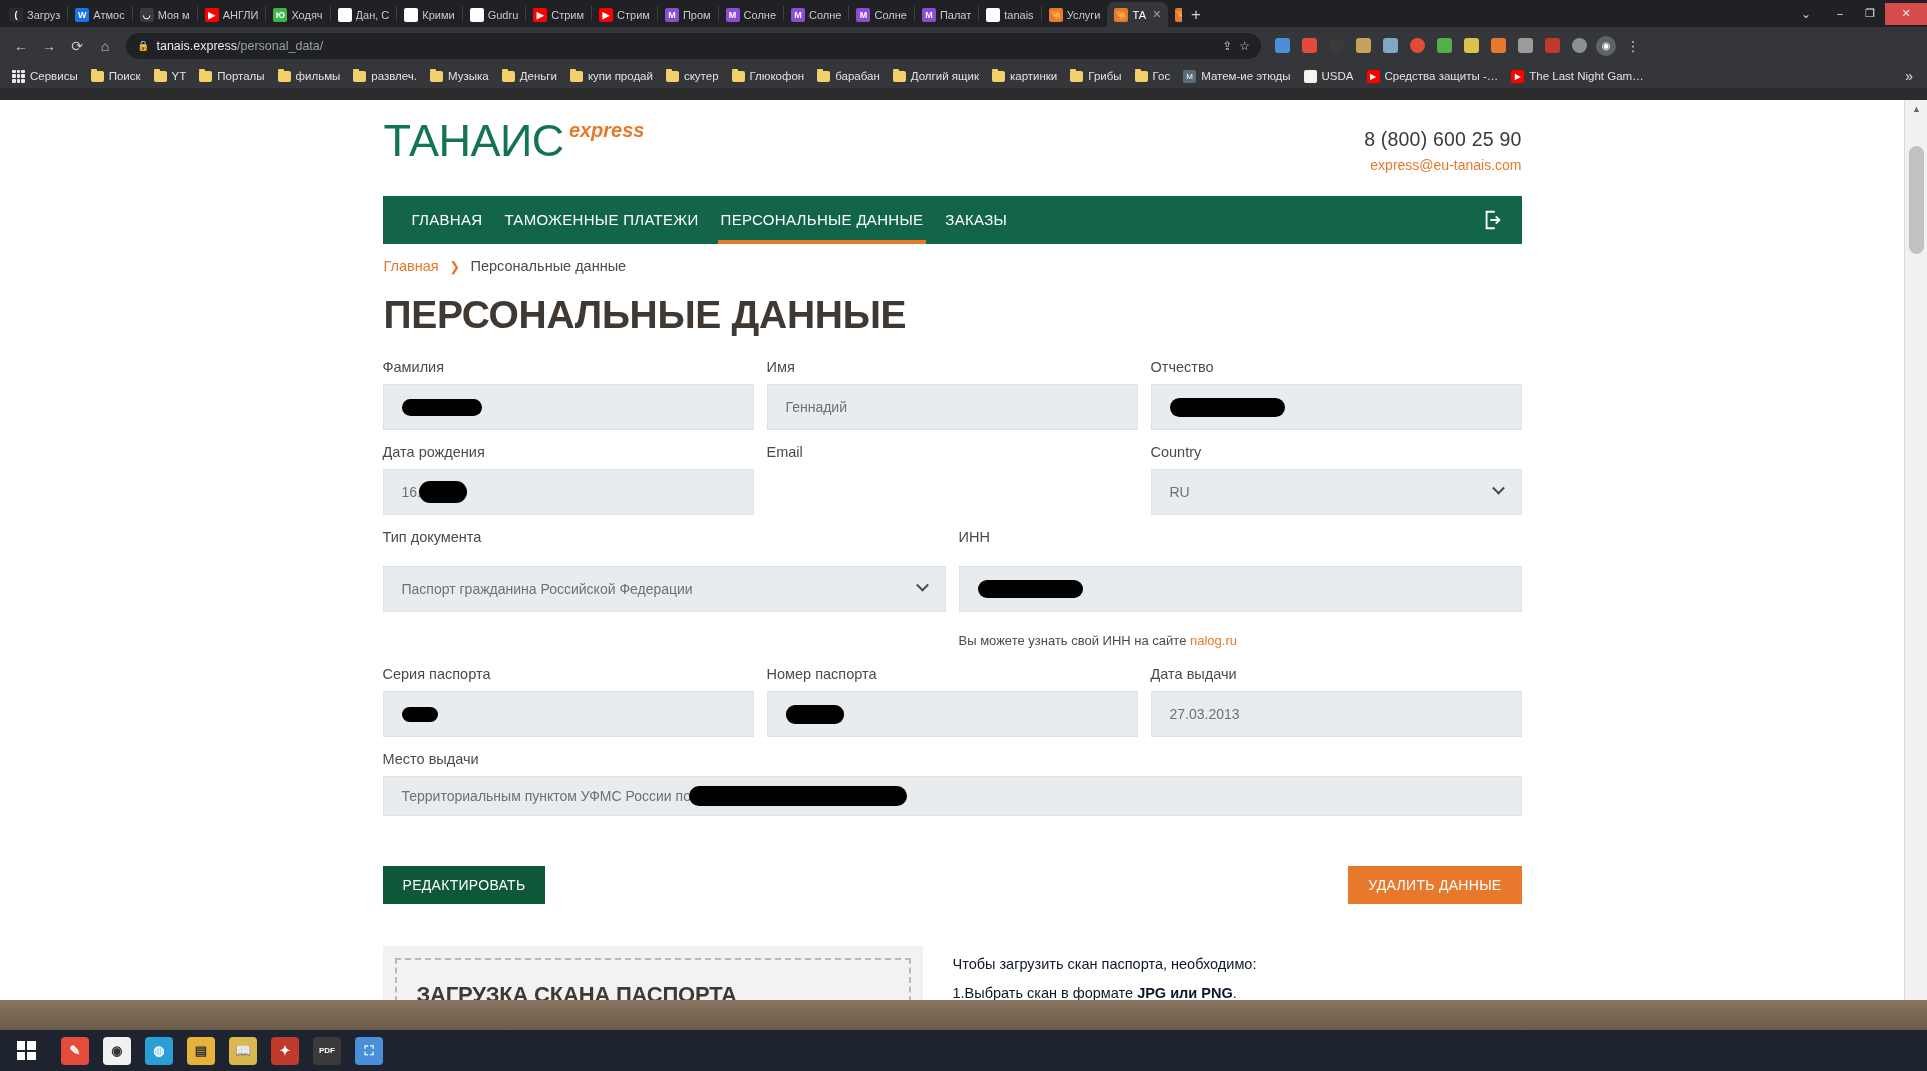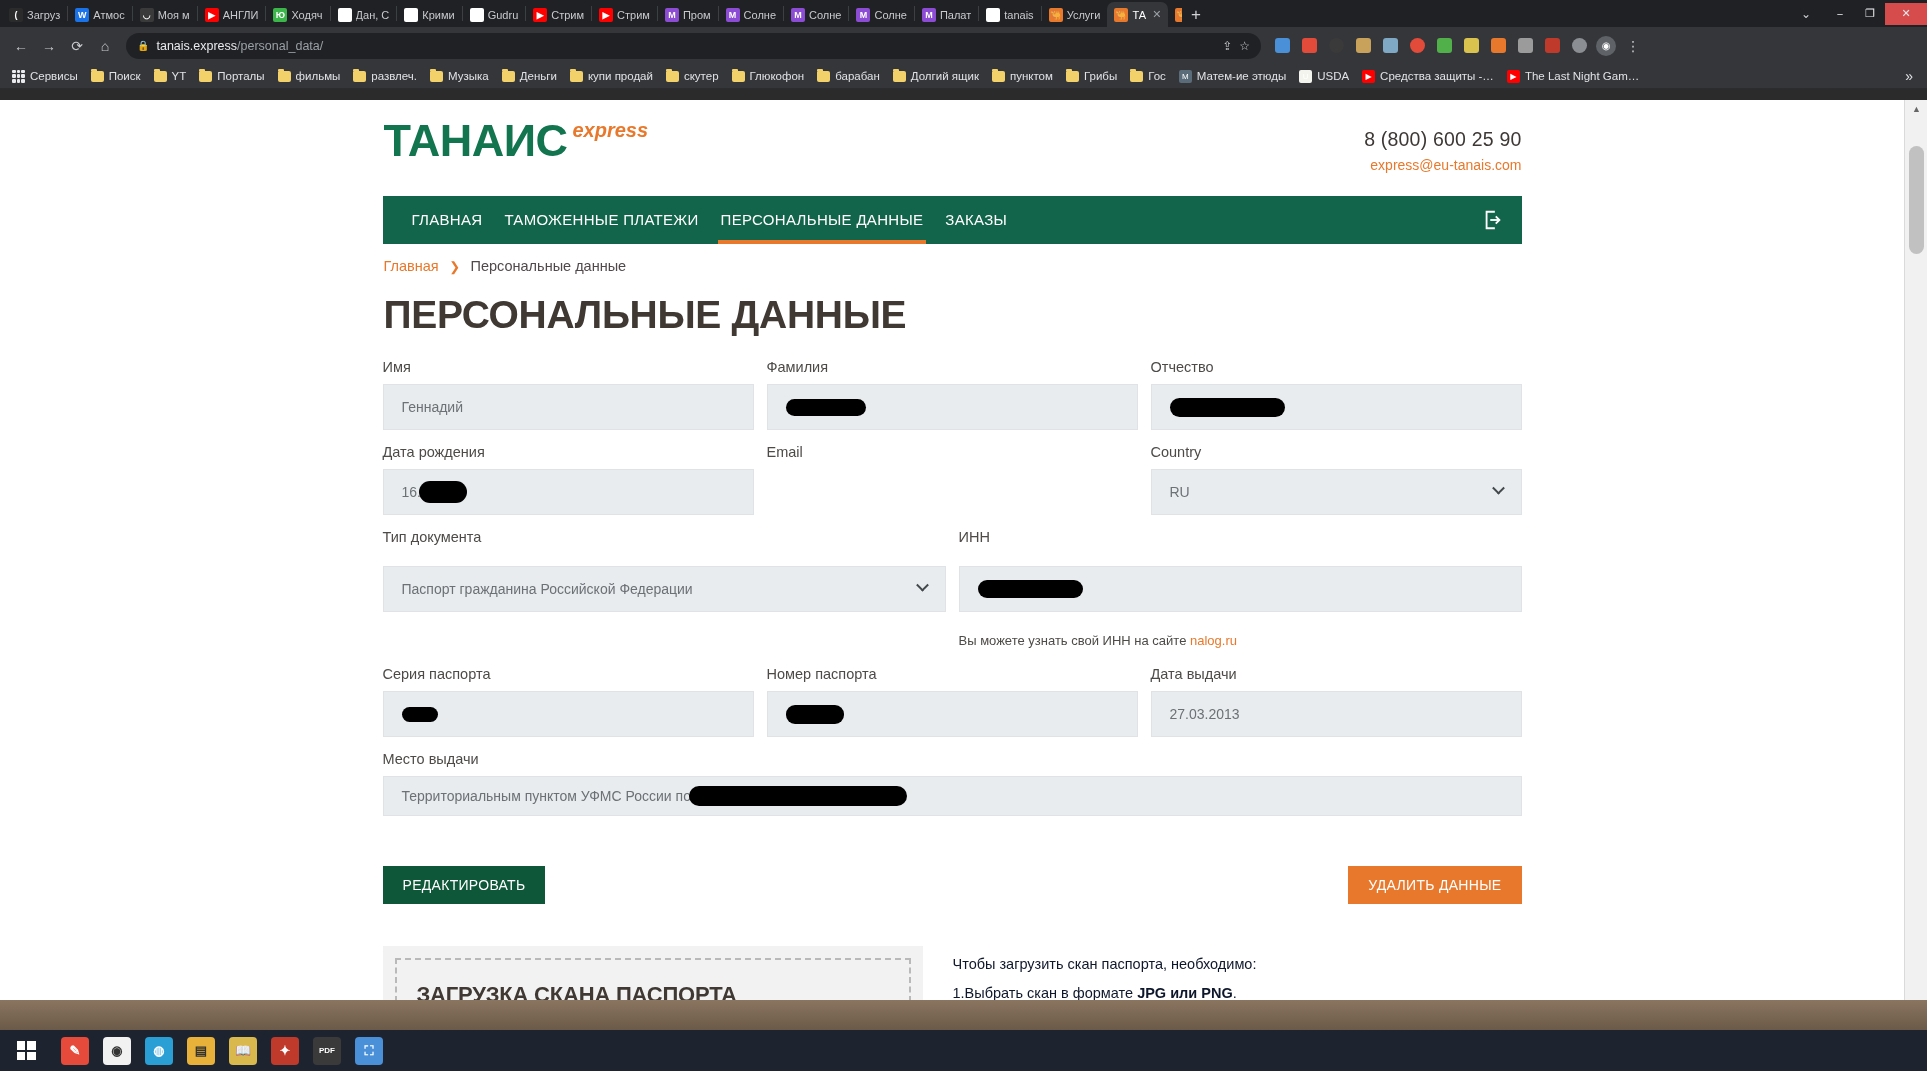--- a/index.html
+++ b/index.html
@@ -118,21 +118,21 @@
 
   .page { width: 1904px; background: #fff; }
 
   .site-header {
     width: 1139px; margin: 0 auto; padding-top: 18px;
     display: flex; align-items: flex-start; justify-content: space-between;
     position: relative;
   }
   .logo { display: flex; align-items: flex-start; padding-left: 1px; }
   .logo .word {
-    font-size: 45px; font-weight: 700; color: #12754f; letter-spacing: -0.5px;
+    font-size: 45px; font-weight: 400; color: #12754f; letter-spacing: -0.5px;
     line-height: 1; font-family: "Liberation Sans", sans-serif;
   }
   .logo .sup {
     font-size: 20px; color: #e8782b; font-style: italic; font-weight: 600;
     margin-left: 5px; margin-top: 1px;
   }
   .contacts { text-align: right; padding-top: 10px; }
   .contacts .phone { font-size: 19.5px; color: #3d3835; letter-spacing: .2px; }
   .contacts .mail { font-size: 14px; color: #e8782b; margin-top: 6px; }
 
@@ -462,21 +462,21 @@
         <div class="bm">
           <span class="folder"></span>
           <span>барабан</span>
         </div>
         <div class="bm">
           <span class="folder"></span>
           <span>Долгий ящик</span>
         </div>
         <div class="bm">
           <span class="folder"></span>
-          <span>пунктом</span>
+          <span>картинки</span>
         </div>
         <div class="bm">
           <span class="folder"></span>
           <span>Грибы</span>
         </div>
         <div class="bm">
           <span class="folder"></span>
           <span>Гос</span>
         </div>
         <div class="bm">
@@ -534,28 +534,28 @@
         <span class="sep">❯</span>
         <span class="cur">Персональные данные</span>
       </div>
 
       <h1 class="page-title">ПЕРСОНАЛЬНЫЕ ДАННЫЕ</h1>
 
       <div class="form">
 
         <div class="frow">
           <div class="fld third">
+            <div class="flabel">Фамилия</div>
+            <div class="fcontrol">
+              <span class="redact" style="width:80px;height:17px;border-radius:9px;"></span>
+            </div>
+          </div>
+          <div class="fld third">
             <div class="flabel">Имя</div>
             <div class="fcontrol">Геннадий</div>
-          </div>
-          <div class="fld third">
-            <div class="flabel">Фамилия</div>
-            <div class="fcontrol">
-              <span class="redact" style="width:80px;height:17px;border-radius:9px;"></span>
-            </div>
           </div>
           <div class="fld third">
             <div class="flabel">Отчество</div>
             <div class="fcontrol">
               <span class="redact" style="width:115px;height:19px;border-radius:10px;"></span>
             </div>
           </div>
         </div>
 
         <div class="frow">

